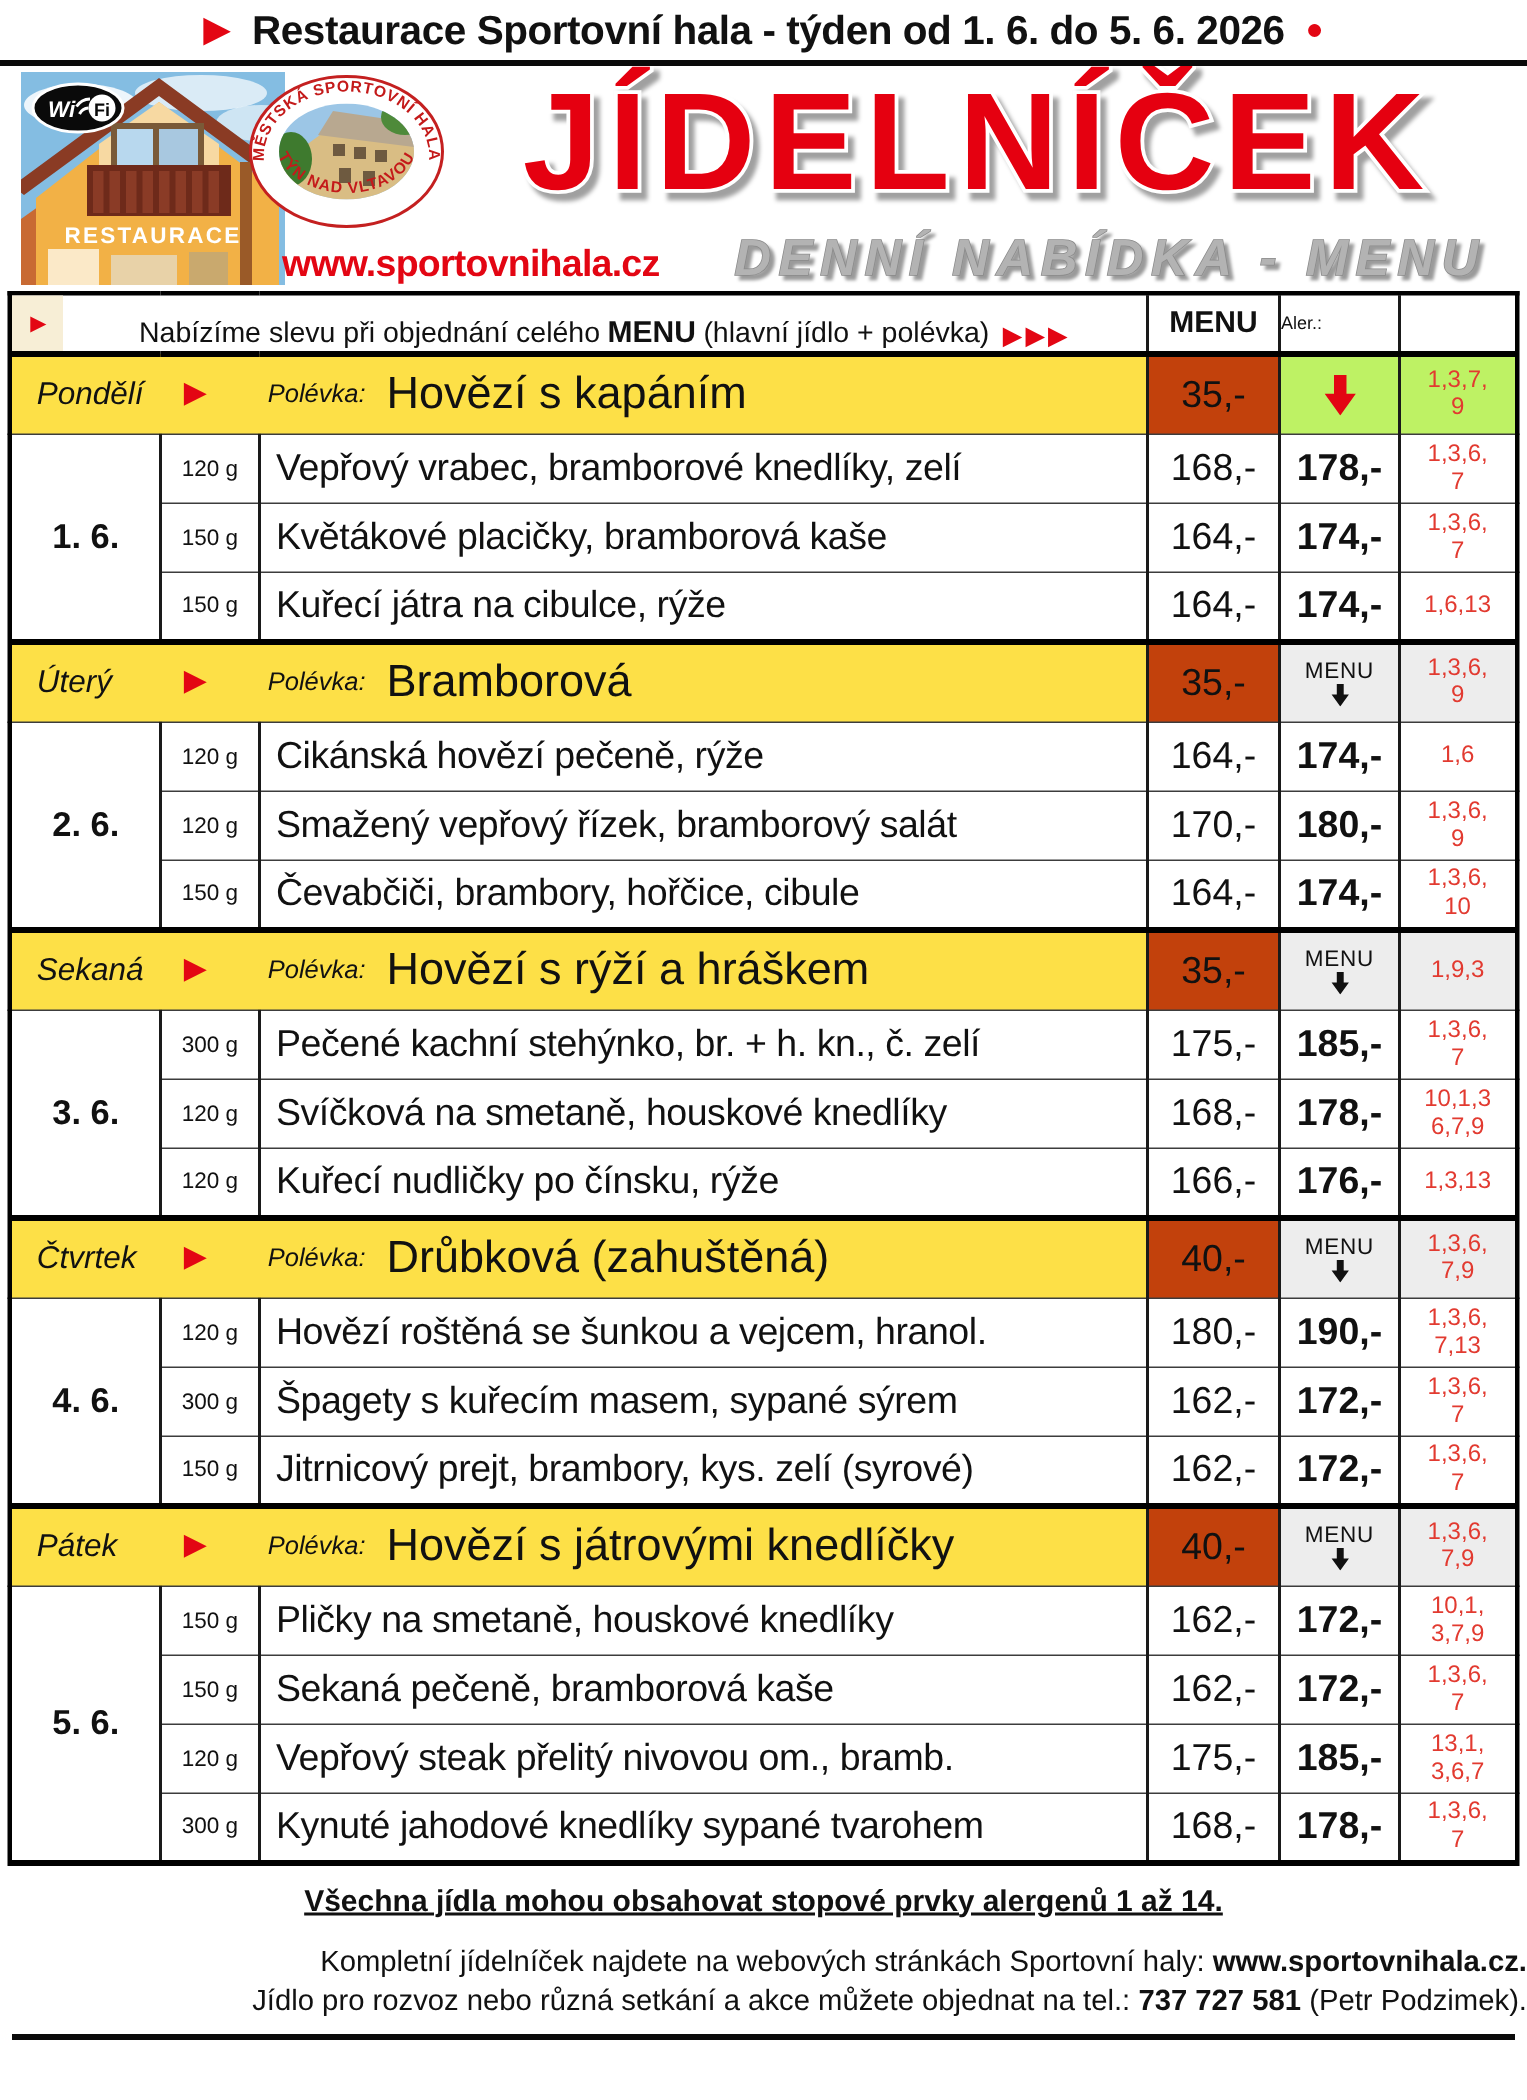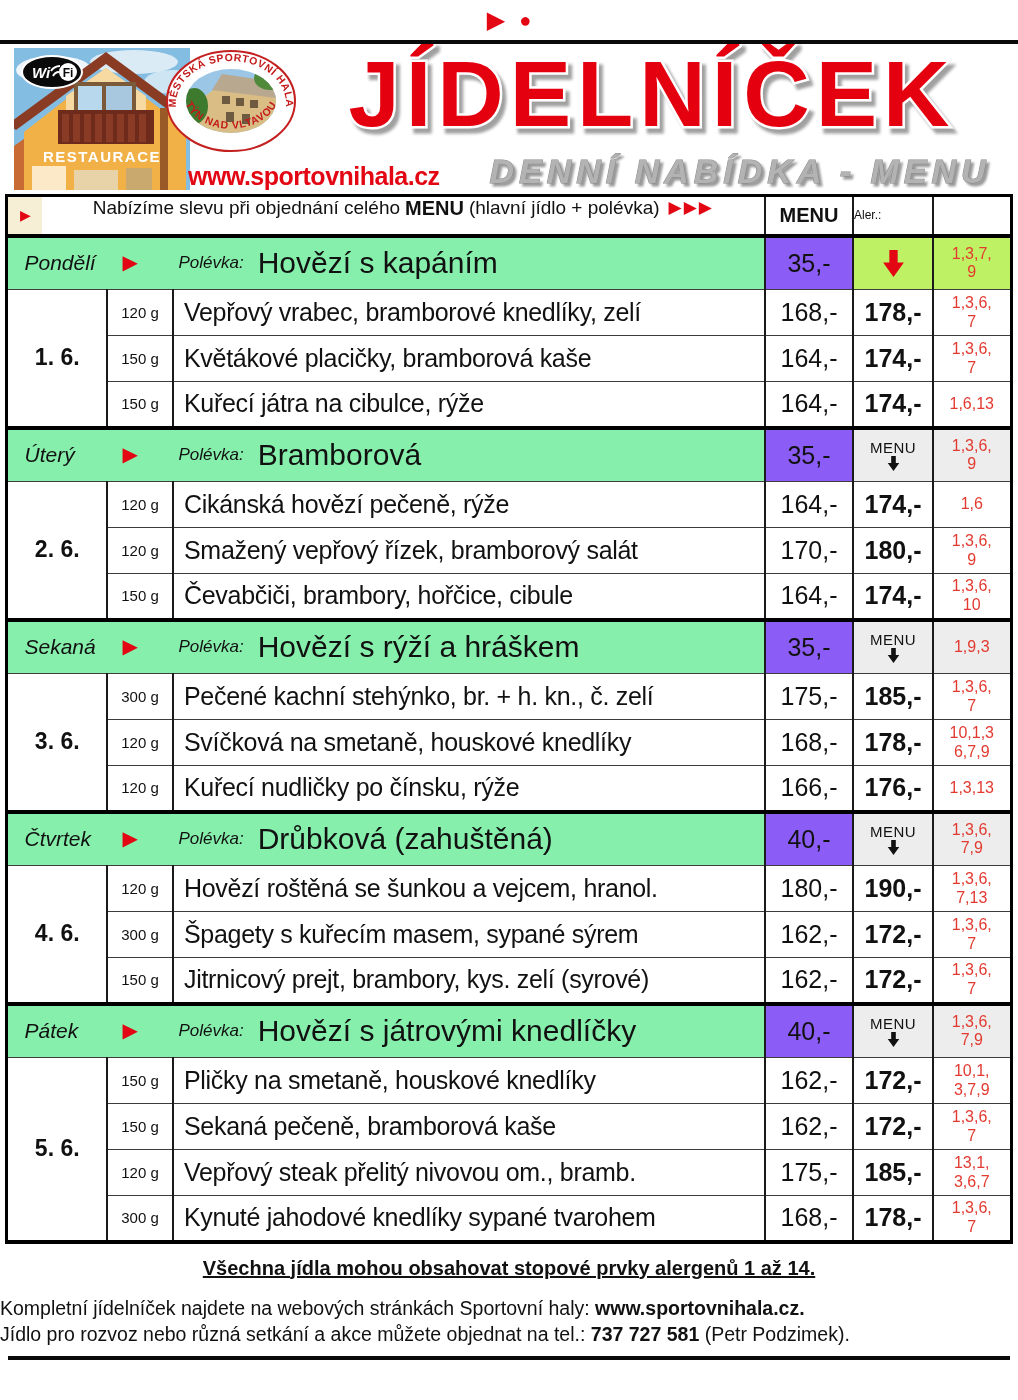--- a/index.html
+++ b/index.html
@@ -36,67 +36,68 @@
     border-collapse:collapse; table-layout:fixed; width:1004px; margin:0 auto;
     border:3px solid #000; border-bottom-width:4px;
   }
   td { border-left:2px solid #1a1a1a; border-right:2px solid #1a1a1a; padding:0; vertical-align:middle; }
 
   tr.head-row td { height:40px; }
   .head-left { padding:0; }
   .head-left-flex { display:flex; height:100%; align-items:stretch; }
   .cream-strip { width:34px; background:#f7eed6; display:flex; align-items:center; justify-content:center; }
   .cream-strip .tri { font-size:14px; }
-  .promo { flex:1; display:flex; align-items:flex-start; justify-content:center; font-size:19px; gap:5px; white-space:nowrap; }
+  .promo { flex:1; display:flex; align-items:flex-end; justify-content:center; font-size:19px; gap:5px; white-space:nowrap; }
   .promo b { font-size:20px; }
   .promo .tris { color:#e30613; font-size:17px; letter-spacing:2px; margin-left:4px; }
   .head-menu { font-weight:bold; font-size:20px; text-align:center; }
   .head-aler { font-size:12px; text-align:left; }
 
   tr.soup-row td { border-top:4px solid #000; height:54px; }
   tr.meal-row td { border-top:1px solid #3c3c3c; height:46px; }
 
-  .soup-left { background:#86efac; }
+  .soup-left { background:#fde047; }
   .soup-left-flex { display:flex; align-items:center; height:100%; }
   .day-name { font-style:italic; font-size:21px; padding-left:16px; width:114px; flex:none; }
   .soup-tri { width:56px; flex:none; font-size:19px; }
   .polevka { font-style:italic; font-size:17px; }
   .soup-name { font-size:30px; margin-left:14px; white-space:nowrap; }
 
   td.date { font-weight:bold; font-size:23px; text-align:center; }
   td.weight { font-size:15px; text-align:center; }
   td.food { font-size:25px; letter-spacing:-0.3px; padding-left:10px; white-space:nowrap; }
   td.price { font-size:25px; text-align:center; }
-  td.price.cream { background:#8b5cf6;text-align:center; }
+  td.price.cream { background:#c2410c;text-align:center; }
   td.mprice { font-size:25px; font-weight:bold; text-align:center; }
   td.alerg {
     color:#e23a30; font-size:16px; line-height:1.15; text-align:center; white-space:pre-line;
   }
   tr.soup-row td.menucell, tr.soup-row td.alerg { background:#ededed; }
   tr.soup-row.first td.menucell, tr.soup-row.first td.alerg { background:#bef264; }
 
   .menucell .stack { display:flex; flex-direction:column; align-items:center; justify-content:center; }
   .menu-label { font-size:15px; letter-spacing:0.5px; color:#111; }
   .menu-label:empty { display:none; }
   .down-arrow { width:13px; height:15px; fill:#111; display:block; }
   tr.soup-row.first .down-arrow { width:21px; height:27px; fill:#e30613; }
 
   
   .footer-note {
     text-align:center; font-weight:bold; text-decoration:underline; font-size:20px; margin-top:13px;
   }
-  .footer-line { text-align:left; font-size:19.5px; margin-top:3px; }
+  .footer-line { text-align:right; font-size:19.5px; margin-top:3px; }
   .footer-line.firstline { margin-top:17px; }
   .final-rule { height:4px; background:#0a0a0a; margin:10px 8px 0; }
 </style>
 </head>
 <body>
 
 <div class="top-title">
   <span class="tri">▶</span>
+  <span class="title-text">Restaurace Sportovní hala - týden od 1. 6. do 5. 6. 2026</span>
   <span class="dot">●</span>
 </div>
 <div class="top-rule"></div>
 
 <div class="logo">
 
   <svg class="photo-svg" width="176" height="142" viewBox="0 0 176 142">
     <rect x="0" y="0" width="176" height="142" fill="#84bde2"></rect>
     <ellipse cx="40" cy="22" rx="38" ry="14" fill="#ffffff" opacity="0.85"></ellipse>
     <ellipse cx="120" cy="14" rx="44" ry="12" fill="#ffffff" opacity="0.7"></ellipse>

